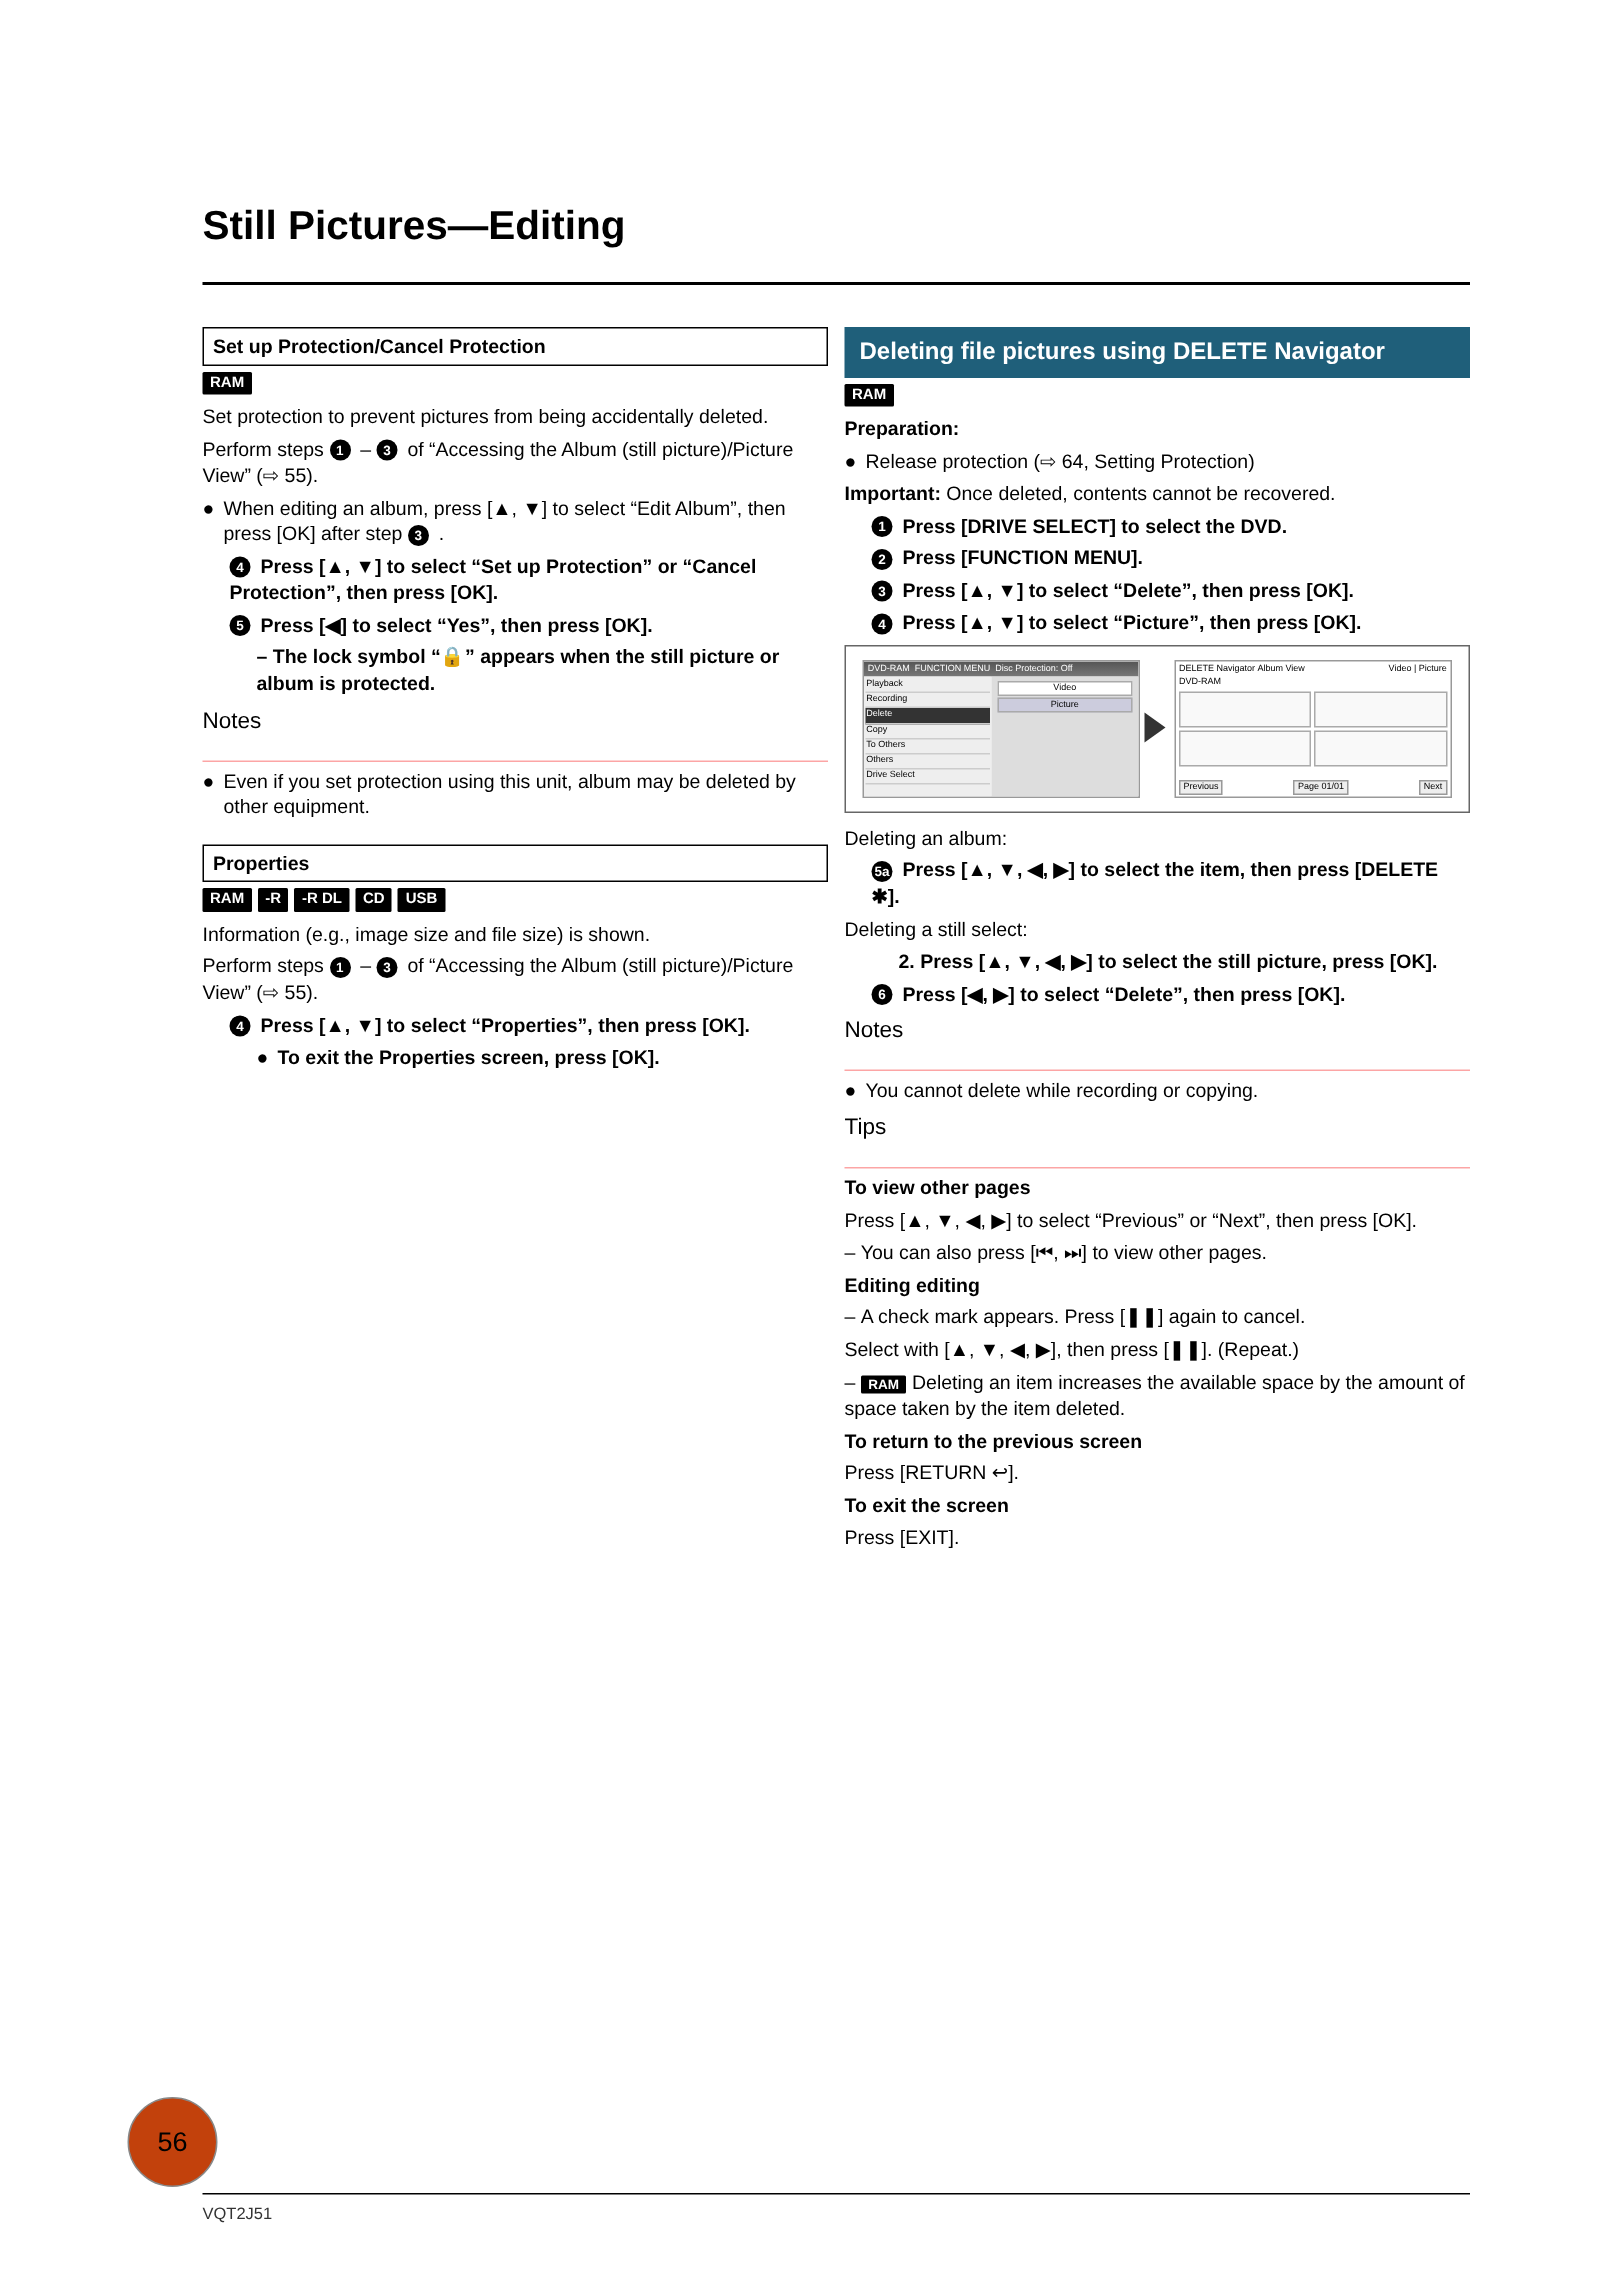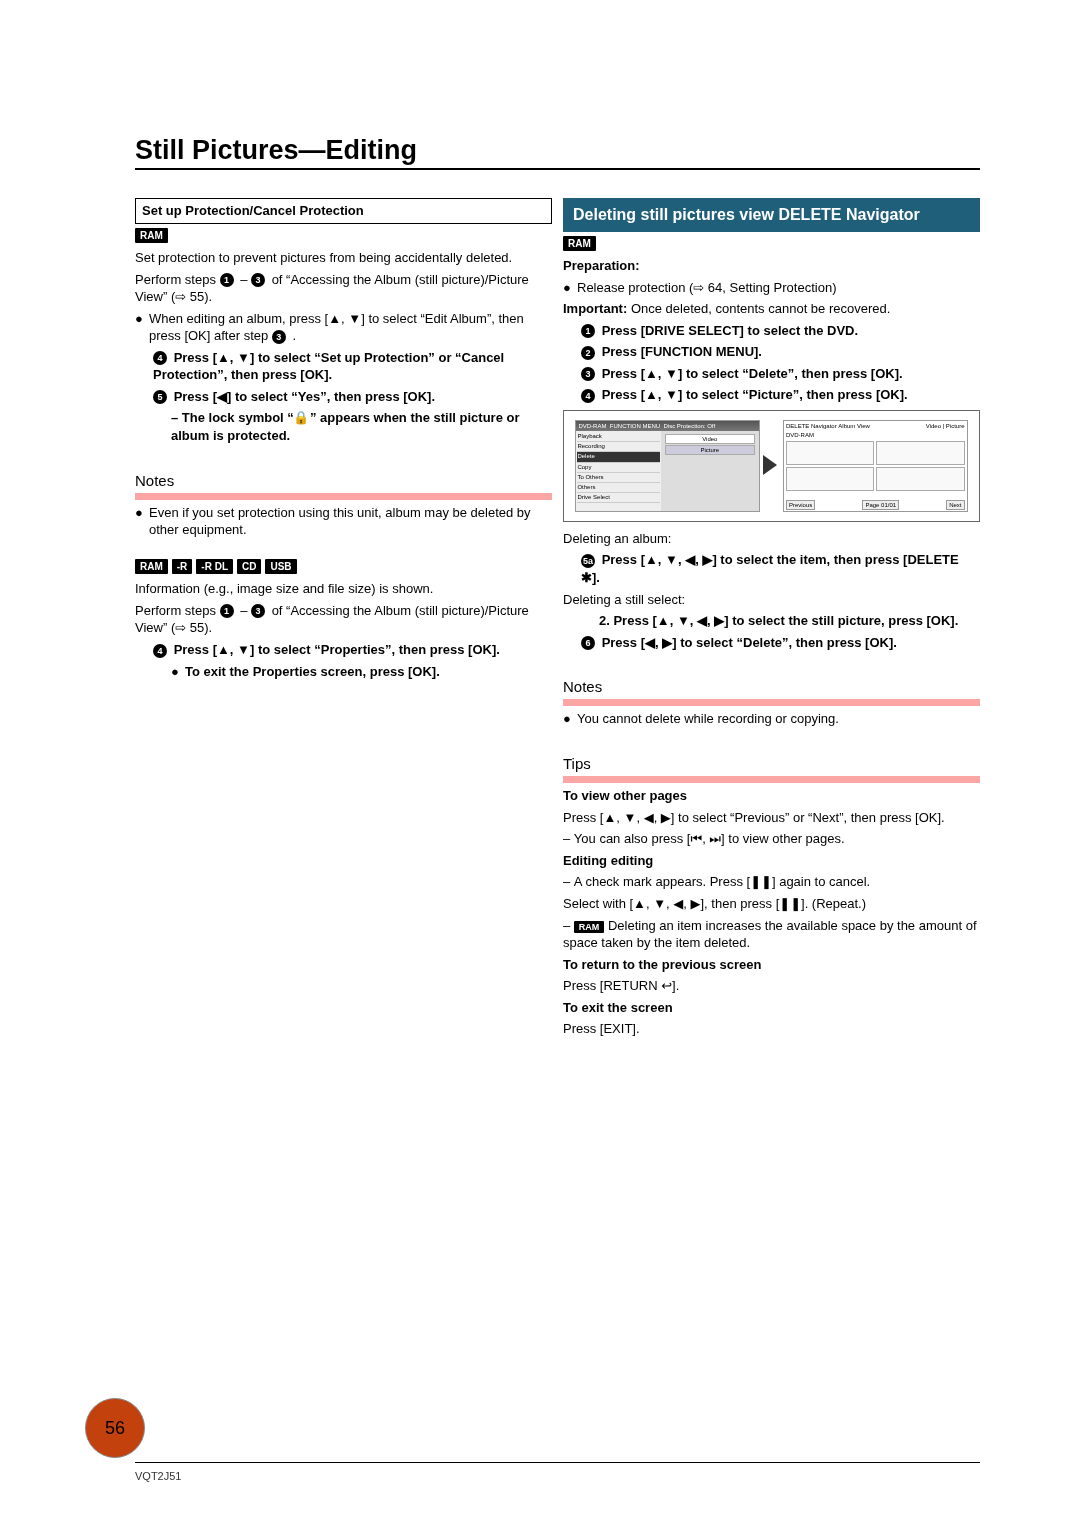--- a/index.html
+++ b/index.html
@@ -13,21 +13,21 @@
   .page {
     position: relative;
     width: 1080px;
     height: 1528px;
     box-sizing: border-box;
     padding: 135px 100px 60px 135px;
   }
   .page-title {
     font-size: 27px;
     font-weight: bold;
-    margin-bottom: 2px;
+    margin-bottom: 22px;
   }
   .title-rule {
     border: none;
     border-top: 2px solid #000;
     margin: 0 0 28px 0;
   }
   .columns {
     display: flex;
     gap: 11px;
   }
@@ -58,23 +58,23 @@
     border-radius: 1px;
   }
   .para {
     margin: 4px 0;
   }
   .indent-1 { margin-left: 18px; }
   .indent-2 { margin-left: 36px; font-weight: bold; }
   .bold { font-weight: bold; }
   .note-header {
     font-size: 15px;
-    margin-top: 26px;
-    padding-bottom: 2px;
-    border-bottom: 7px solid #fca5a5;
+    margin-top: 6px;
+    padding-bottom: 16px;
+    border-bottom: 1px solid #fca5a5;
   }
   .bullet {
     display: flex;
   }
   .bullet .dot { width: 14px; flex-shrink:0; }
   .num-circle {
     display: inline-block;
     width: 14px;
     height: 14px;
     border-radius: 50%;
@@ -245,20 +245,21 @@
       </div>
 
       <div class="note-header">Notes</div>
       <div class="bullet para">
         <span class="dot">●</span>
         <span>Even if you set protection using this unit, album may be deleted by other equipment.</span>
       </div>
 
       <div style="height:12px"></div>
 
+      <div class="section-label-box">Properties</div>
       <div class="badge-row">
         <span class="badge">RAM</span>
         <span class="badge">-R</span>
         <span class="badge">-R DL</span>
         <span class="badge">CD</span>
         <span class="badge">USB</span>
       </div>
 
       <div class="para">Information (e.g., image size and file size) is shown.</div>
 
@@ -275,21 +276,21 @@
         <span class="bold sym">Press [▲, ▼] to select “Properties”, then press [OK].</span>
       </div>
       <div class="bullet para indent-2">
         <span class="dot">●</span>
         <span>To exit the Properties screen, press [OK].</span>
       </div>
     </div>
 
     <div class="col">
 
-      <div class="blue-box">Deleting still pictures view DELETE Navigator</div>
+      <div class="blue-box">Deleting file pictures using DELETE Navigator</div>
       <div class="badge-row">
         <span class="badge">RAM</span>
       </div>
 
       <div class="para bold">Preparation:</div>
       <div class="bullet para">
         <span class="dot">●</span>
         <span>Release protection (⇨ 64, Setting Protection)</span>
       </div>
 

